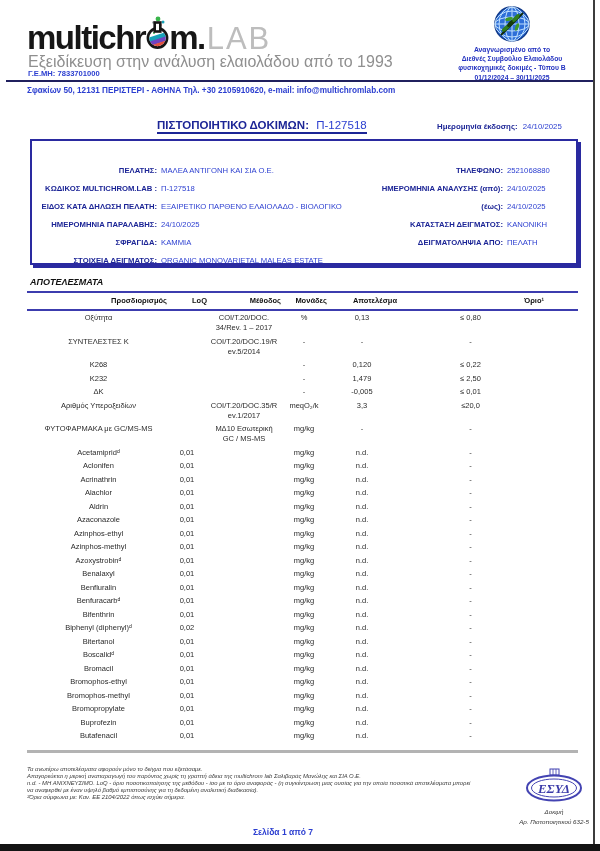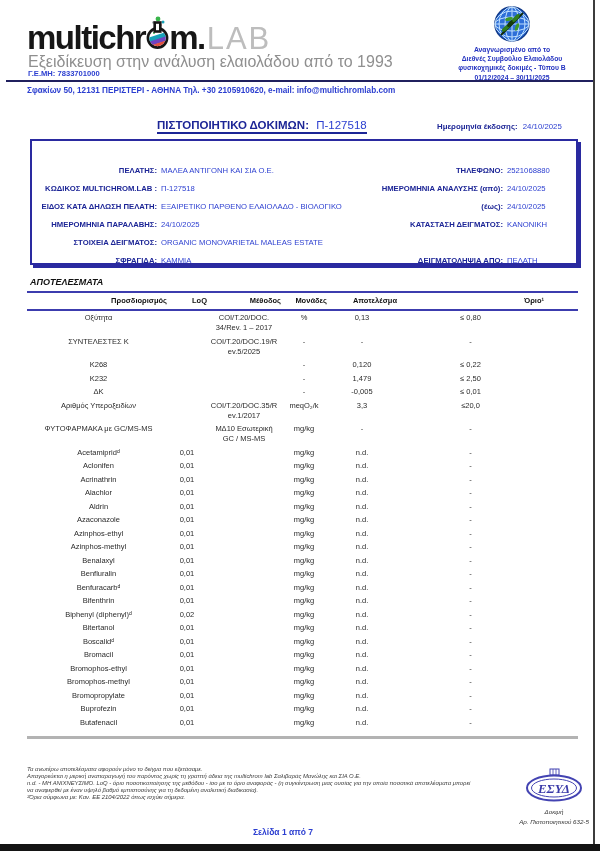--- a/index.html
+++ b/index.html
@@ -151,30 +151,30 @@
       <span class="lab">(έως):</span>
       <span class="val">24/10/2025</span>
     </div>
       <div class="info-row">
       <span class="lab">ΗΜΕΡΟΜΗΝΙΑ ΠΑΡΑΛΑΒΗΣ:</span>
       <span class="val">24/10/2025</span>
       <span class="lab">ΚΑΤΑΣΤΑΣΗ ΔΕΙΓΜΑΤΟΣ:</span>
       <span class="val">ΚΑΝΟΝΙΚΗ</span>
     </div>
       <div class="info-row">
+      <span class="lab">ΣΦΡΑΓΙΔΑ:</span>
+      <span class="val">ΚΑΜΜΙΑ</span>
+      <span class="lab">ΔΕΙΓΜΑΤΟΛΗΨΙΑ ΑΠΟ:</span>
+      <span class="val">ΠΕΛΑΤΗ</span>
+    </div>
+      <div class="info-row">
       <span class="lab">ΣΤΟΙΧΕΙΑ ΔΕΙΓΜΑΤΟΣ:</span>
       <span class="val">ORGANIC MONOVARIETAL MALEAS ESTATE</span>
       <span class="lab"></span>
       <span class="val"></span>
-    </div>
-      <div class="info-row">
-      <span class="lab">ΣΦΡΑΓΙΔΑ:</span>
-      <span class="val">ΚΑΜΜΙΑ</span>
-      <span class="lab">ΔΕΙΓΜΑΤΟΛΗΨΙΑ ΑΠΟ:</span>
-      <span class="val">ΠΕΛΑΤΗ</span>
     </div>
     </div>
 
   <div class="results">
     <div class="results-title">ΑΠΟΤΕΛΕΣΜΑΤΑ</div>
     <table class="res">
       <colgroup>
         <col style="width:140px">
           <col style="width:40px">
           <col style="width:74px">
@@ -203,21 +203,21 @@
 34/Rev. 1 – 2017</td>
           <td class="c-units">%</td>
           <td class="c-result">0,13</td>
           <td class="c-limit">≤ 0,80</td>
           <td></td>
         </tr>
           <tr>
           <td class="c-name">ΣΥΝΤΕΛΕΣΤΕΣ Κ</td>
           <td class="c-loq"></td>
           <td class="c-method">COI/T.20/DOC.19/R
-ev.5/2025</td>
+ev.5/2014</td>
           <td class="c-units">-</td>
           <td class="c-result">-</td>
           <td class="c-limit">-</td>
           <td></td>
         </tr>
           <tr>
           <td class="c-name">Κ268</td>
           <td class="c-loq"></td>
           <td class="c-method"></td>
           <td class="c-units">-</td>
@@ -321,20 +321,29 @@
           <td class="c-name">Azinphos-ethyl</td>
           <td class="c-loq">0,01</td>
           <td class="c-method"></td>
           <td class="c-units">mg/kg</td>
           <td class="c-result">n.d.</td>
           <td class="c-limit">-</td>
           <td></td>
         </tr>
           <tr>
           <td class="c-name">Azinphos-methyl</td>
+          <td class="c-loq">0,01</td>
+          <td class="c-method"></td>
+          <td class="c-units">mg/kg</td>
+          <td class="c-result">n.d.</td>
+          <td class="c-limit">-</td>
+          <td></td>
+        </tr>
+          <tr>
+          <td class="c-name">Azoxystrobinᵈ</td>
           <td class="c-loq">0,01</td>
           <td class="c-method"></td>
           <td class="c-units">mg/kg</td>
           <td class="c-result">n.d.</td>
           <td class="c-limit">-</td>
           <td></td>
         </tr>
           <tr>
           <td class="c-name">Benalaxyl</td>
           <td class="c-loq">0,01</td>

